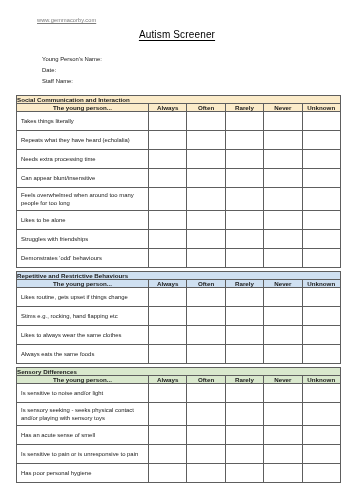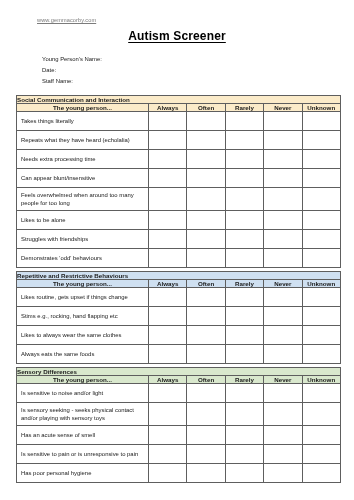--- a/index.html
+++ b/index.html
@@ -36,22 +36,22 @@
     letter-spacing: 0.1px;
     line-height: 1;
   }
 
   .doc-title {
     position: absolute;
     left: 0;
     right: 0;
     top: 29px;
     text-align: center;
-    font-size: 12px;
-    font-weight: bold;
+    font-size: 10px;
+    font-weight: normal;
     color: #000000;
     letter-spacing: 0.15px;
   }
   .doc-title span {
     text-decoration: underline;
     text-underline-offset: 1.5px;
   }
 
   .form-fields {
     position: absolute;

